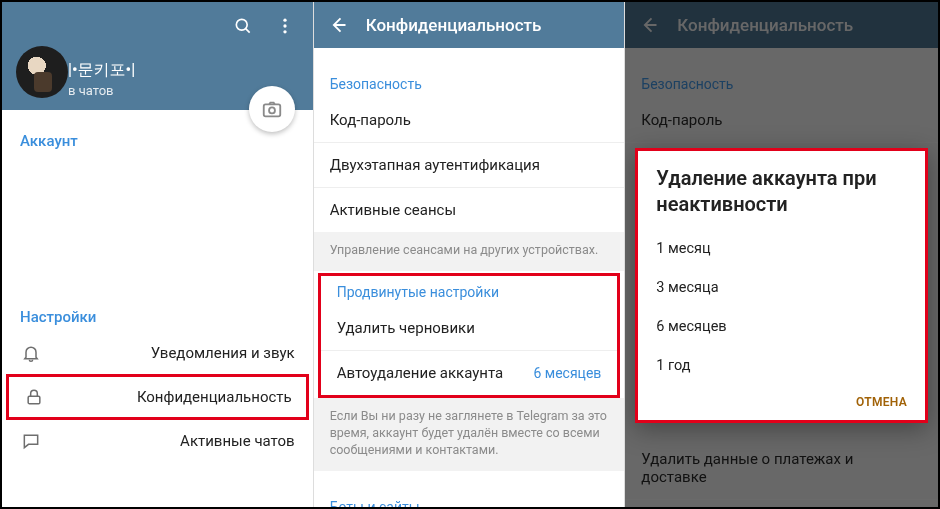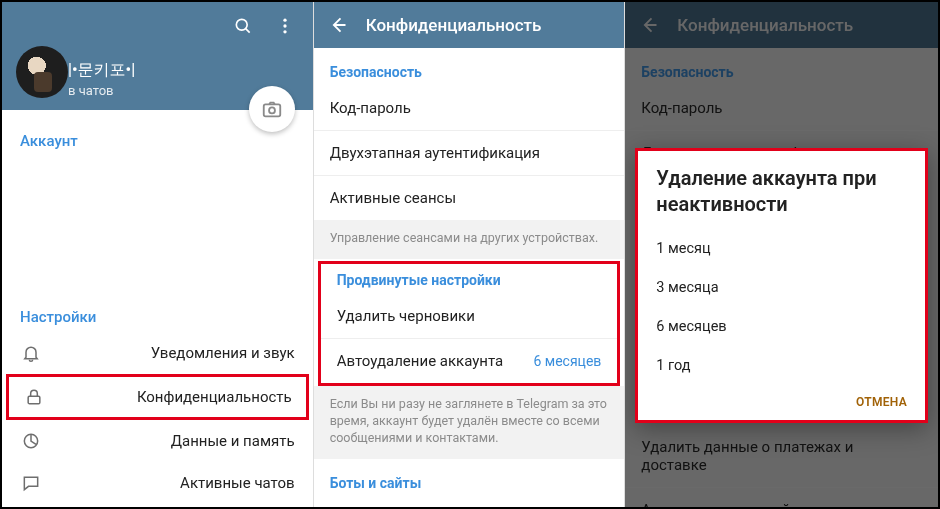--- a/index.html
+++ b/index.html
@@ -22,21 +22,21 @@
   .acc { color: #3a8edc; font-size: 15px; font-weight: 500; padding: 22px 18px 10px; }
   .gap1 { height: 140px; }
   .sec-title { color: #3a8edc; font-size: 15px; font-weight: 500; padding: 8px 18px 6px; }
   .row { display: flex; align-items: center; gap: 18px; padding: 11px 18px; font-size: 15px; color: #222; justify-content: space-between; }
   .row .ico { width: 22px; display:flex; justify-content:center; color:#6e6e6e; }
   .hl { border: 3px solid #e2001a; margin: 0 4px; }
   .hl .row { padding: 10px 14px; }
 
   
   .hdr2 { background: #517b9a; color: #fff; height: 46px; display:flex; align-items:center; gap: 18px; padding: 0 14px; font-size: 17px; font-weight: 500; }
-  .subhead { color:#3a8edc; font-size:14px; font-weight:700; padding: 16px 16px 6px; }
+  .subhead { color:#3a8edc; font-size:14px; font-weight:400; padding: 28px 16px 6px; }
   .item { font-size:15px; color:#222; padding: 13px 16px; }
   .hint { background:#f2f2f2; color:#8b8b8b; font-size:12.5px; padding: 10px 16px 12px; line-height:1.35; }
   .div { height:1px; background:#eee; margin:0; }
   .hl2 { border:3px solid #e2001a; margin: 2px 4px 0; }
   .flexrow { display:flex; justify-content:space-between; align-items:center; }
   .val { color:#3a8edc; font-size:14px; }
 
   
   .dim { position:absolute; inset:0; background:rgba(0,0,0,.42); }
   .p3 .hdr2 { position:relative; }
@@ -107,29 +107,20 @@
         <span class="ico">
             <svg width="20" height="20" viewBox="0 0 24 24" fill="none" stroke="#6e6e6e" stroke-width="1.8">
               <rect x="5" y="11" width="14" height="9" rx="1.5"></rect>
               <path d="M8 11V8a4 4 0 0 1 8 0v3"></path>
             </svg>
           </span>
         <span>Конфиденциальность</span>
       </div>
     </div>
 
-    <div class="row">
-      <span class="ico">
-          <svg width="20" height="20" viewBox="0 0 24 24" fill="none" stroke="#6e6e6e" stroke-width="1.8">
-            <circle cx="12" cy="12" r="8"></circle>
-            <path d="M12 4v8l6 4"></path>
-          </svg>
-        </span>
-      <span>Данные и память</span>
-    </div>
 
     <div class="row">
       <span class="ico">
           <svg width="20" height="20" viewBox="0 0 24 24" fill="none" stroke="#6e6e6e" stroke-width="1.8">
             <path d="M4 5h16v11H9l-5 4V5z"></path>
           </svg>
         </span>
       <span>Активные чатов</span>
     </div>
 

